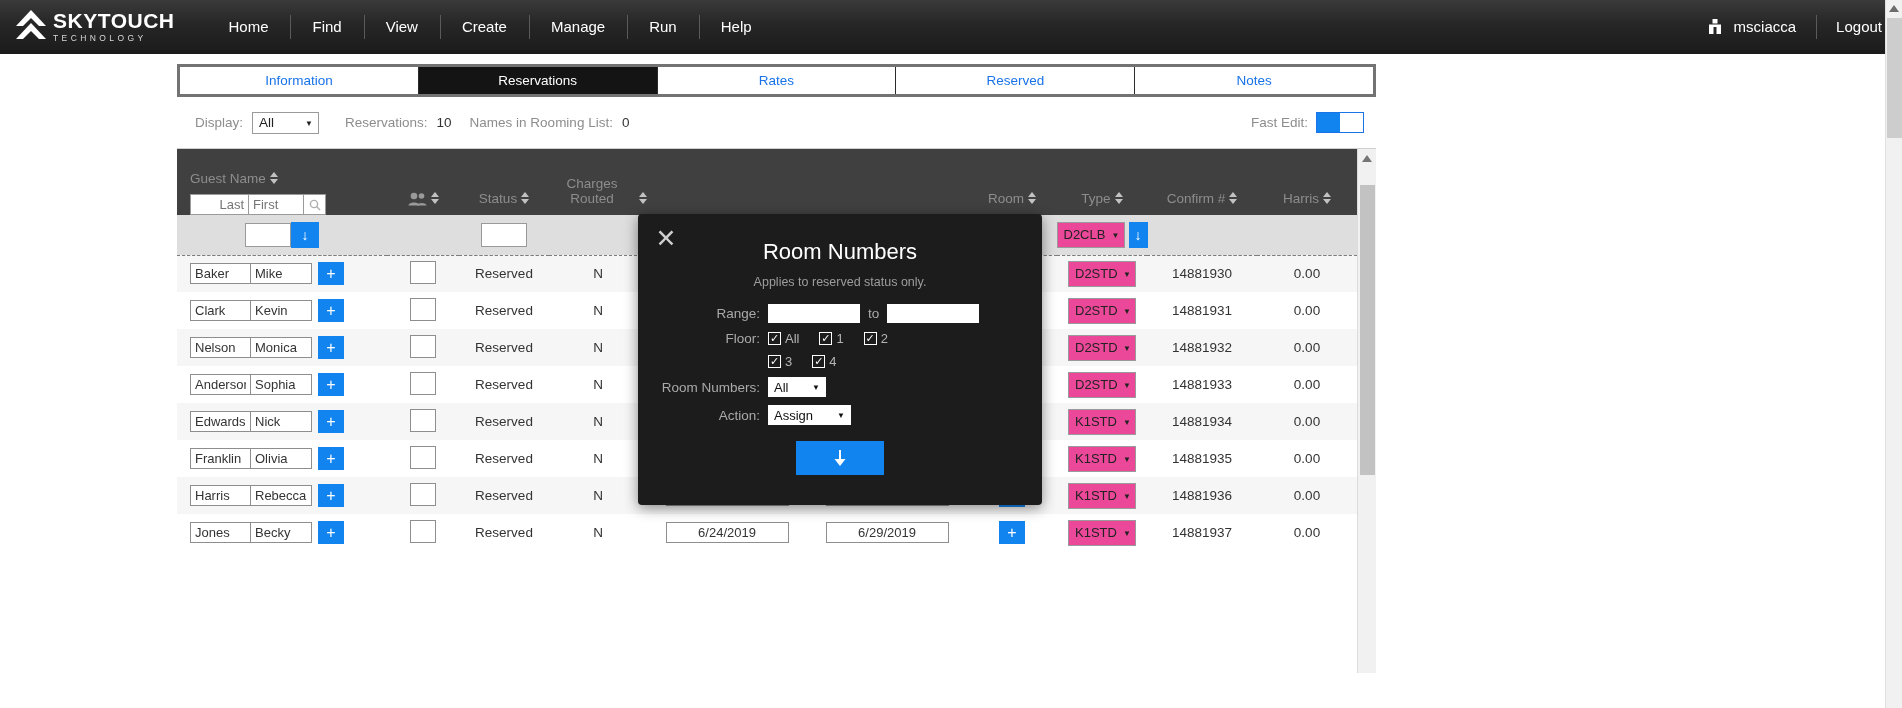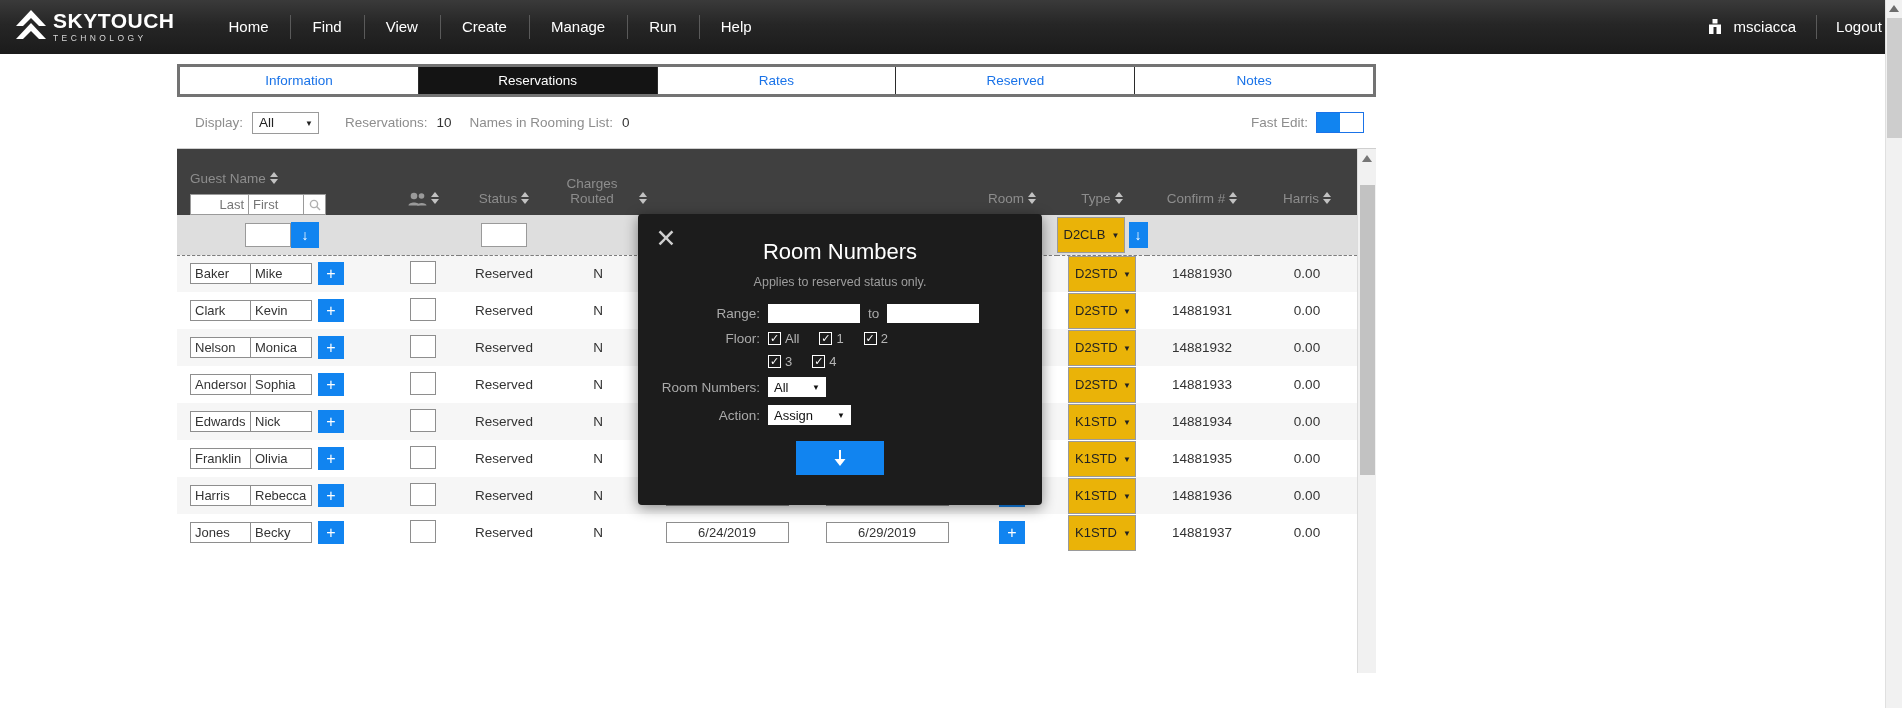--- a/index.html
+++ b/index.html
@@ -170,22 +170,22 @@
     width: 46px; height: 24px; border: 1px solid #9a9a9a;
     background: #fff; border-radius: 0;
   }
   .arrow-btn {
     width: 28px; height: 26px; background: #1184f0;
     border: none; color: #fff; font-size: 14px; cursor: pointer;
     display: flex; align-items: center; justify-content: center;
   }
   .type-sel {
     appearance: none; -webkit-appearance: none;
-    border: 1px solid #9a9a9a; background:#eab308;
-    height: 36px; width: 68px; font-size: 13px; color:#222;
+    border: 1px solid #9a9a9a; background:#ec4899;
+    height: 26px; width: 68px; font-size: 13px; color:#222;
     padding: 0 18px 0 6px; border-radius: 0;
     font-family: "Liberation Sans", sans-serif;
   }
   .type-wrap { position: relative; display: inline-block; }
   .type-wrap::after {
     content: "\25BC"; position: absolute; right: 5px; top: 50%;
     transform: translateY(-50%); font-size: 8px; color: #222; pointer-events: none;
   }
 
   

